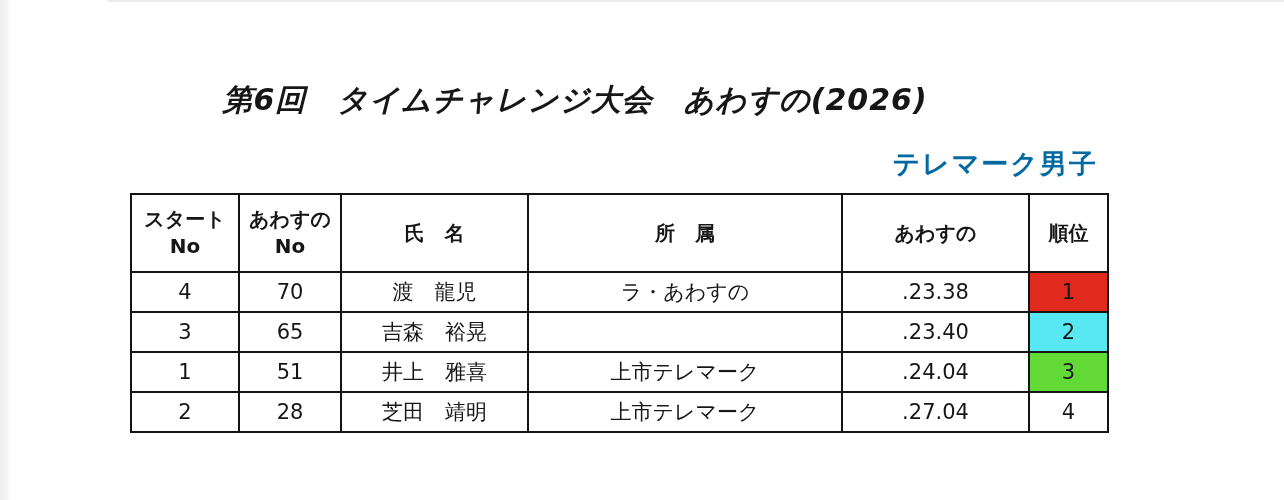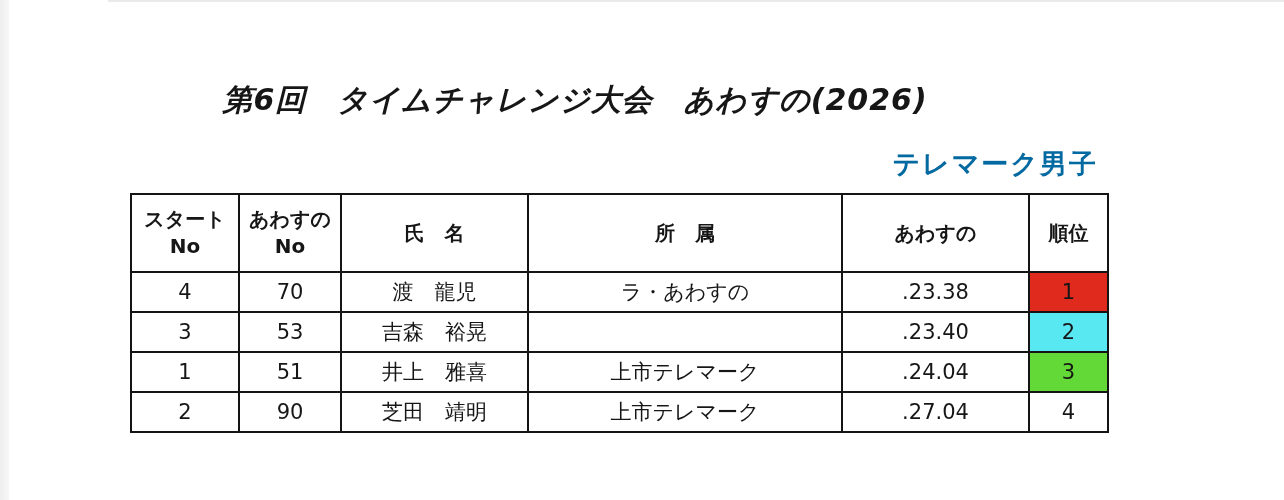--- a/index.html
+++ b/index.html
@@ -102,37 +102,37 @@
       <tr>
         <td>4</td>
         <td>70</td>
         <td>渡　龍児</td>
         <td>ラ・あわすの</td>
         <td>.23.38</td>
         <td class="rank-cell" style="background-color: rgb(223, 42, 29);">1</td>
       </tr>
       <tr>
         <td>3</td>
-        <td>53</td>
+        <td>65</td>
         <td>吉森　裕晃</td>
         <td></td>
         <td>.23.40</td>
         <td class="rank-cell" style="background-color: rgb(88, 232, 242);">2</td>
       </tr>
       <tr>
         <td>1</td>
         <td>51</td>
         <td>井上　雅喜</td>
         <td>上市テレマーク</td>
         <td>.24.04</td>
         <td class="rank-cell" style="background-color: rgb(98, 217, 54);">3</td>
       </tr>
       <tr>
         <td>2</td>
-        <td>90</td>
+        <td>28</td>
         <td>芝田　靖明</td>
         <td>上市テレマーク</td>
         <td>.27.04</td>
         <td class="rank-cell" style="background-color: rgb(255, 255, 255);">4</td>
       </tr>
     </tbody>
   </table>
 
 </div>
 

